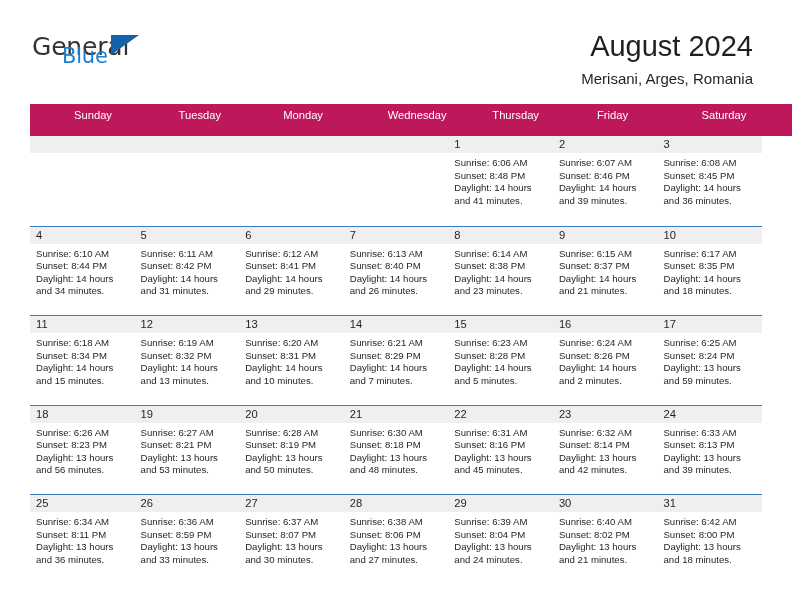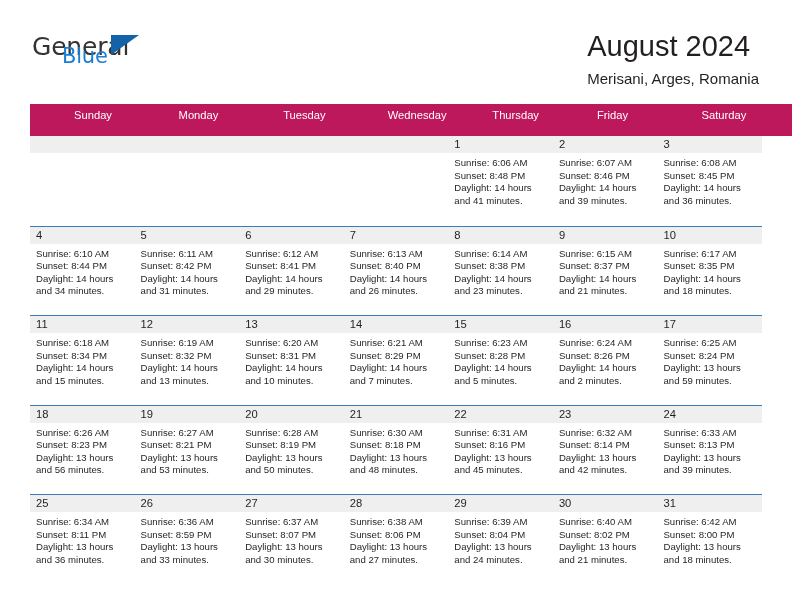--- a/index.html
+++ b/index.html
@@ -61,22 +61,23 @@
     top: 9px;
     font-size: 21px;
     letter-spacing: -0.2px;
     color: #1a7fd4;
     line-height: 28px;
     font-family: "DejaVu Sans", sans-serif;
   }
 
   .title-block {
     position: absolute;
-    right: 33px;
+    right: 39px;
     top: 28px;
+    text-align: right;
   }
   .month-title {
     font-size: 29px;
     color: #231f20;
     line-height: 36px;
     white-space: nowrap;
   }
   .location {
     margin-top: 6px;
     font-size: 15px;
@@ -168,22 +169,22 @@
 
     <div class="title-block">
       <div class="month-title">August 2024</div>
       <div class="location">Merisani, Arges, Romania</div>
     </div>
   </div>
 
   <div class="calendar">
     <div class="weekday-row">
       <div class="weekday">Sunday</div>
+      <div class="weekday">Tuesday</div>
       <div class="weekday">Monday</div>
-      <div class="weekday">Tuesday</div>
       <div class="weekday">Wednesday</div>
       <div class="weekday">Thursday</div>
       <div class="weekday">Friday</div>
       <div class="weekday">Saturday</div>
     </div>
     <div id="weeks-container">
         <div class="week-row first">
           <div class="day-cell empty">
             <div class="day-number-band">
               <span class="day-number"></span>

